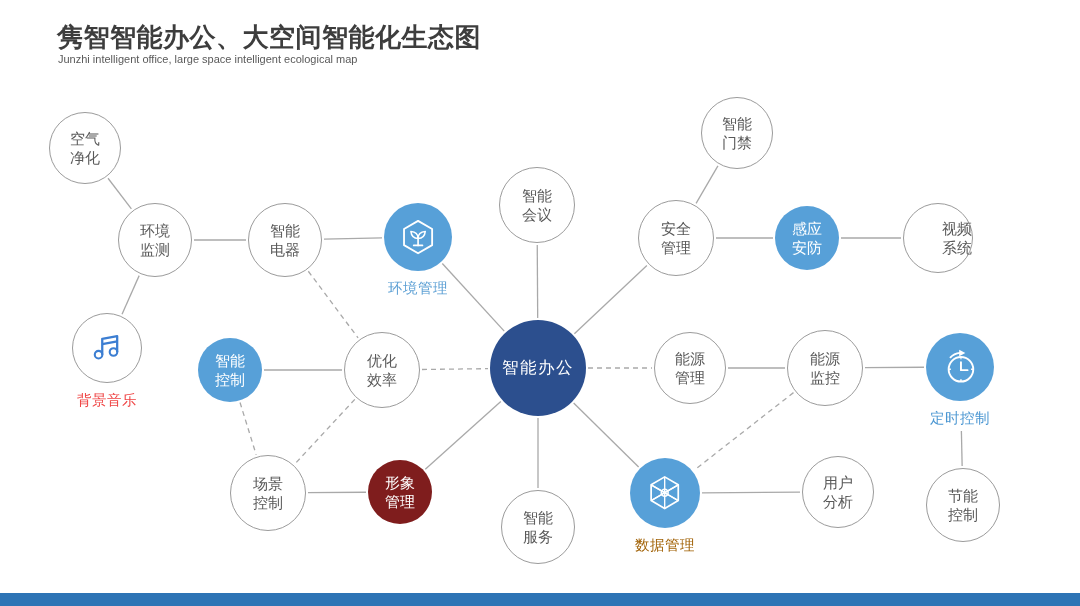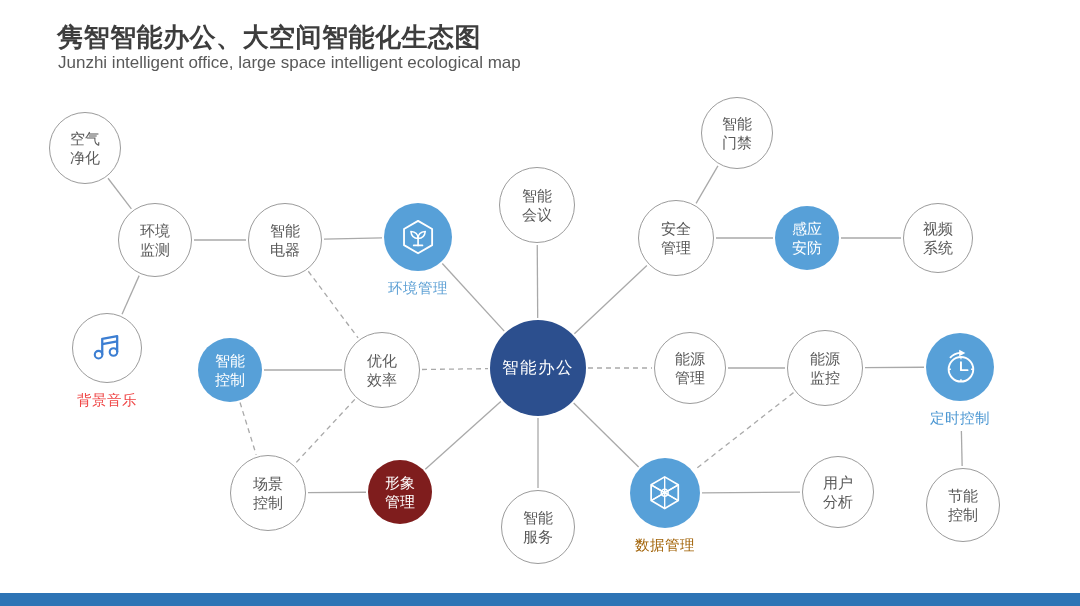--- a/index.html
+++ b/index.html
@@ -1,20 +1,20 @@
 <!DOCTYPE html>
 <html><head>
 <meta charset="utf-8">
 <style>
   html,body{margin:0;padding:0;background:#fff;}
   .page{position:relative;width:1080px;height:606px;background:#ffffff;overflow:hidden;
         font-family:"Liberation Sans","DejaVu Sans",sans-serif;}
   .page-title{position:absolute;left:57px;top:20px;margin:0;font-size:26px;font-weight:bold;
         color:#3d3d3d;letter-spacing:0.5px;}
-  .page-subtitle{position:absolute;left:58px;top:53px;font-size:17px;color:#595959;}
+  .page-subtitle{position:absolute;left:58px;top:53px;font-size:11px;color:#595959;}
   #diagram{position:absolute;inset:0;}
   #edge-layer{position:absolute;left:0;top:0;z-index:1;}
   .node{position:absolute;z-index:2;border-radius:50%;display:flex;align-items:center;
         justify-content:center;text-align:center;box-sizing:border-box;}
   .node-plain{background:#ffffff;border:1.5px solid #9b9b9b;color:#595959;}
   .node-accent{color:#ffffff;}
   .node-hub{color:#ffffff;font-size:16.5px;letter-spacing:1.5px;}
   .node-icon{}
   .node-icon-white{background:#ffffff !important;border:1.5px solid #9b9b9b;}
   .node-text{font-size:15px;line-height:1.3;white-space:pre-line;}
@@ -89,21 +89,21 @@
 门禁</div>
       </div>
       <div class="node node-plain" style="left: 638px; top: 200px; height: 76px; width: 76px;">
         <div class="node-text">安全
 管理</div>
       </div>
       <div class="node node-accent" style="left: 775px; top: 206px; height: 64px; width: 64px; background: rgb(87, 160, 216);">
         <div class="node-text">感应
 安防</div>
       </div>
-      <div class="node node-plain" style="left: 903px; top: 203px; height: 70px; width: 70px;">
+      <div class="node node-plain" style="left: 903px; top: 203px; height: 70px; width: 70px; justify-content: flex-end;">
         <div class="node-text">视频
 系统</div>
       </div>
       <div class="node node-icon node-icon-white" style="left: 72px; top: 313px; height: 70px; width: 70px;">
         <svg viewBox="0 0 48 48">
           <path d="M18.5 31.5 V13.5 L35.5 10.5 V28.5" fill="none" stroke="#3c7ed2" stroke-width="2.6" stroke-linejoin="round"></path>
           <path d="M18.5 19.5 L35.5 16.5" fill="none" stroke="#3c7ed2" stroke-width="2.6"></path>
           <circle cx="14.3" cy="31.5" r="4.3" fill="none" stroke="#3c7ed2" stroke-width="2.4"></circle>
           <circle cx="31.3" cy="28.5" r="4.3" fill="none" stroke="#3c7ed2" stroke-width="2.4"></circle>
         </svg>

